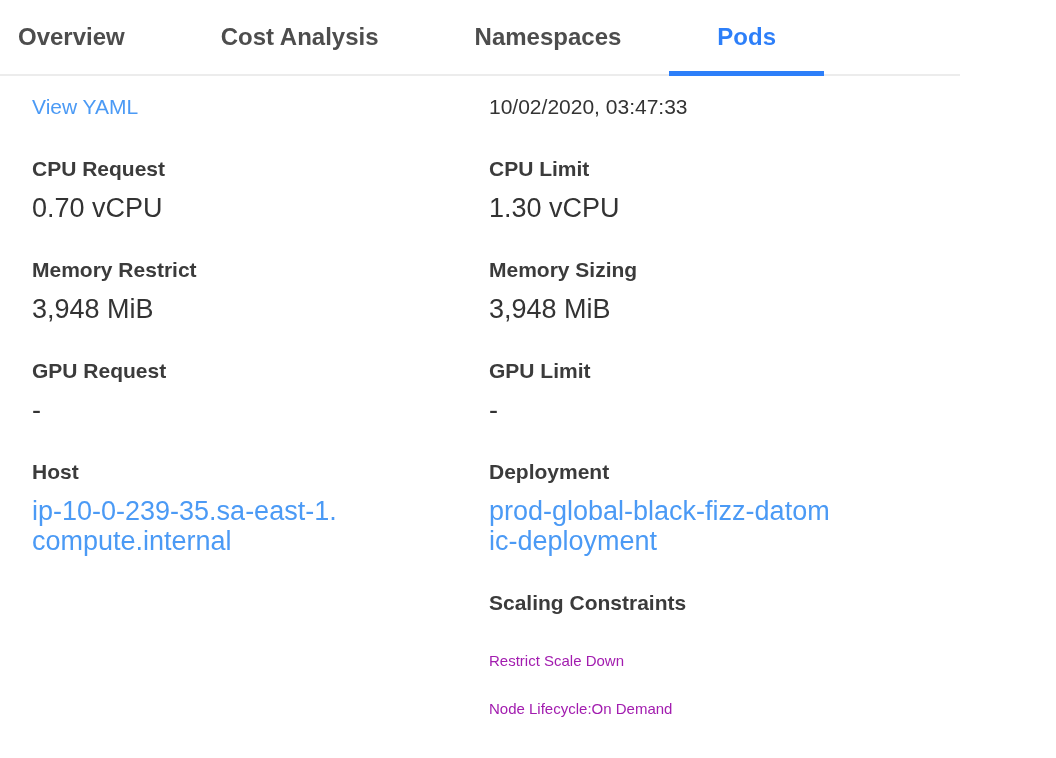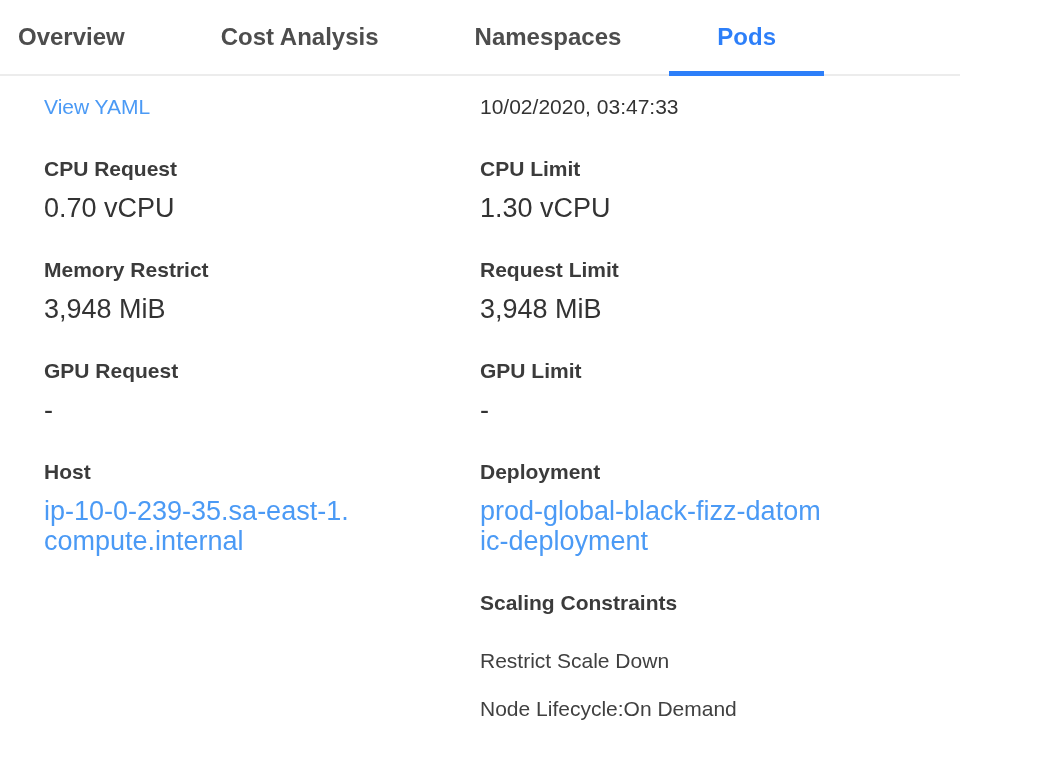--- a/index.html
+++ b/index.html
@@ -34,21 +34,22 @@
     position: absolute;
     left: 0; right: 0;
     bottom: -2px;
     height: 5px;
     background: #2d7ff9;
   }
 
   
   .panel {
     display: flex;
-    padding: 16px 0 0 44px;
+    padding: 16px 0 0 32px;
+    gap: 21px;
   }
   .col { display: block; }
   .col-left  { width: 312px; margin-right: 124px; }
   .col-right { width: 344px; }
 
   .row-first {
     font-size: 21px;
     line-height: 30px;
     margin-bottom: 32px;
   }
@@ -75,23 +76,23 @@
   }
 
   .scaling-label {
     font-size: 21px;
     line-height: 30px;
     font-weight: 700;
     color: #3b3b3b;
     margin-bottom: 28px;
   }
   .scaling-item {
-    font-size: 21px;
+    font-size: 15px;
     line-height: 30px;
-    color: #404040;
+    color: #a21caf;
     margin-bottom: 18px;
   }
 </style>
 </head>
 <body>
 
 <div class="tabbar">
   <div class="tab first">Overview</div>
   <div class="tab">Cost Analysis</div>
   <div class="tab">Namespaces</div>
@@ -133,21 +134,21 @@
 
   <div class="col col-right">
     <div class="row-first">10/02/2020, 03:47:33</div>
 
     <div class="field">
       <div class="field-label">CPU Limit</div>
       <div class="field-value">1.30 vCPU</div>
     </div>
 
     <div class="field">
-      <div class="field-label">Request Limit</div>
+      <div class="field-label">Memory Sizing</div>
       <div class="field-value">3,948 MiB</div>
     </div>
 
     <div class="field">
       <div class="field-label">GPU Limit</div>
       <div class="field-value">-</div>
     </div>
 
     <div class="field">
       <div class="field-label">Deployment</div>

